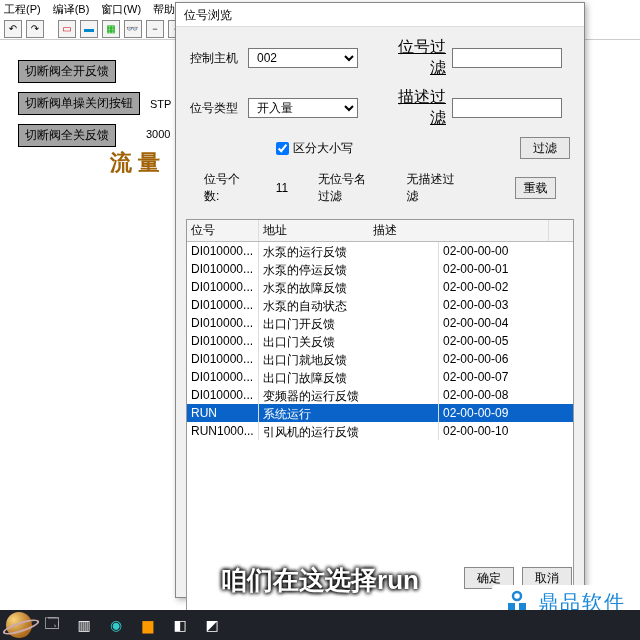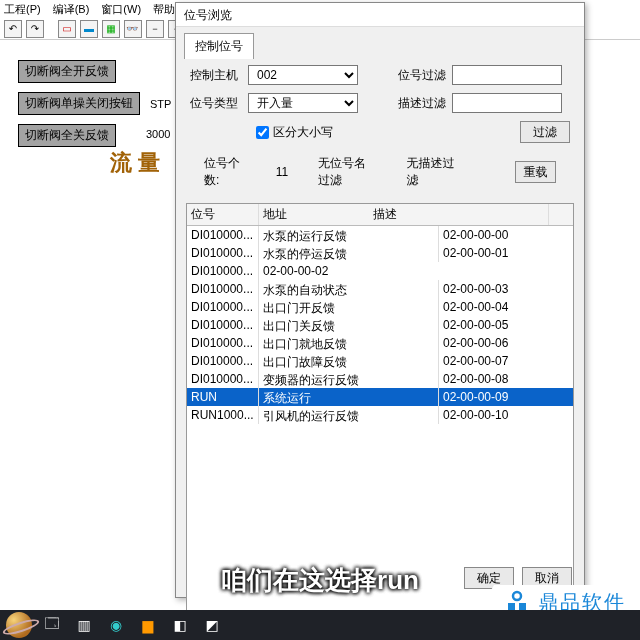--- a/index.html
+++ b/index.html
@@ -14,22 +14,22 @@
 .redtxt { position: absolute; color: #a16207; font-size: 22px; font-weight: bold; }
 .stptxt { position: absolute; font-size: 11px; }
 .dialog { position: absolute; left: 175px; top: 2px; width: 410px; height: 596px; background: #f0f0f0; border: 1px solid #888; box-shadow: 2px 2px 6px rgba(0,0,0,.3); }
 .dlg-title { height: 24px; background: #fff; padding: 4px 8px; font-size: 12px; border-bottom: 1px solid #ddd; }
 .tabrow { height: 28px; padding: 6px 8px 0; }
 .tab { display: inline-block; padding: 4px 10px; border: 1px solid #999; border-bottom: none; background: #fff; font-size: 12px; }
 .form { padding: 10px 14px 6px; }
 .frow { display: flex; align-items: center; margin-bottom: 8px; gap: 6px; }
 .flabel { width: 52px; font-size: 12px; }
 .fsel { height: 20px; border: 1px solid #777; background: #fff; font-size: 12px; padding: 1px 4px; }
-.flabel2 { width: 52px; font-size: 12px; text-align: right; margin-left: 30px; }
-.chk { margin-left: 66px; display: flex; align-items: center; gap: 4px; }
+.flabel2 { width: 52px; font-size: 16px; text-align: right; margin-left: 30px; text-decoration: underline; }
+.chk { margin-left: 86px; display: flex; align-items: center; gap: 4px; }
 .btn { width: 50px; height: 22px; border: 1px solid #888; background: #e9e9e9; font-size: 12px; }
 .countrow { padding: 4px 14px; display: flex; gap: 30px; font-size: 12px; align-items: center; }
 .table { margin: 4px 10px; border: 1px solid #999; background: #fff; height: 432px; overflow: hidden; }
 .thead { display: flex; background: #f4f4f4; border-bottom: 1px solid #bbb; font-size: 12px; }
 .th, .td { padding: 2px 4px; overflow: hidden; white-space: nowrap; }
 .c1 { width: 72px; border-right: 1px solid #ddd; }
 .c2 { width: 180px; border-right: 1px solid #ddd; }
 .c3 { width: 110px; }
 .trow { display: flex; font-size: 12px; height: 18px; }
 .trow.sel { background: #0a63c9; color: #fff; }
@@ -70,21 +70,20 @@
   <div class="node" style="left:18px;top:20px">切断阀全开反馈</div>
   <div class="node" style="left:18px;top:84px">切断阀全关反馈</div>
   <div class="node" style="left:18px;top:52px">切断阀单操关闭按钮</div>
   <div class="stptxt" style="left:150px;top:58px">STP</div>
   <div class="stptxt" style="left:146px;top:88px">3000</div>
   <div class="redtxt" style="left:110px;top:108px">流 量</div>
 </div>
 
 <div class="dialog">
   <div class="dlg-title">位号浏览</div>
-  <div class="tabrow"><span class="tab">控制位号</span></div>
 
   <div class="form">
     <div class="frow">
       <span class="flabel">控制主机</span>
       <select class="fsel" style="width:110px"><option>002</option></select>
       <span class="flabel2">位号过滤</span>
       <input class="fsel" style="width: 110px;">
     </div>
     <div class="frow">
       <span class="flabel">位号类型</span>
@@ -122,20 +121,21 @@
           <div class="td c2">水泵的运行反馈</div>
           <div class="td c3">02-00-00-00</div>
         </div>
         <div class="trow">
           <div class="td c1">DI010000...</div>
           <div class="td c2">水泵的停运反馈</div>
           <div class="td c3">02-00-00-01</div>
         </div>
         <div class="trow">
           <div class="td c1">DI010000...</div>
+          <div class="td c2">水泵的故障反馈</div>
           <div class="td c3">02-00-00-02</div>
         </div>
         <div class="trow">
           <div class="td c1">DI010000...</div>
           <div class="td c2">水泵的自动状态</div>
           <div class="td c3">02-00-00-03</div>
         </div>
         <div class="trow">
           <div class="td c1">DI010000...</div>
           <div class="td c2">出口门开反馈</div>

